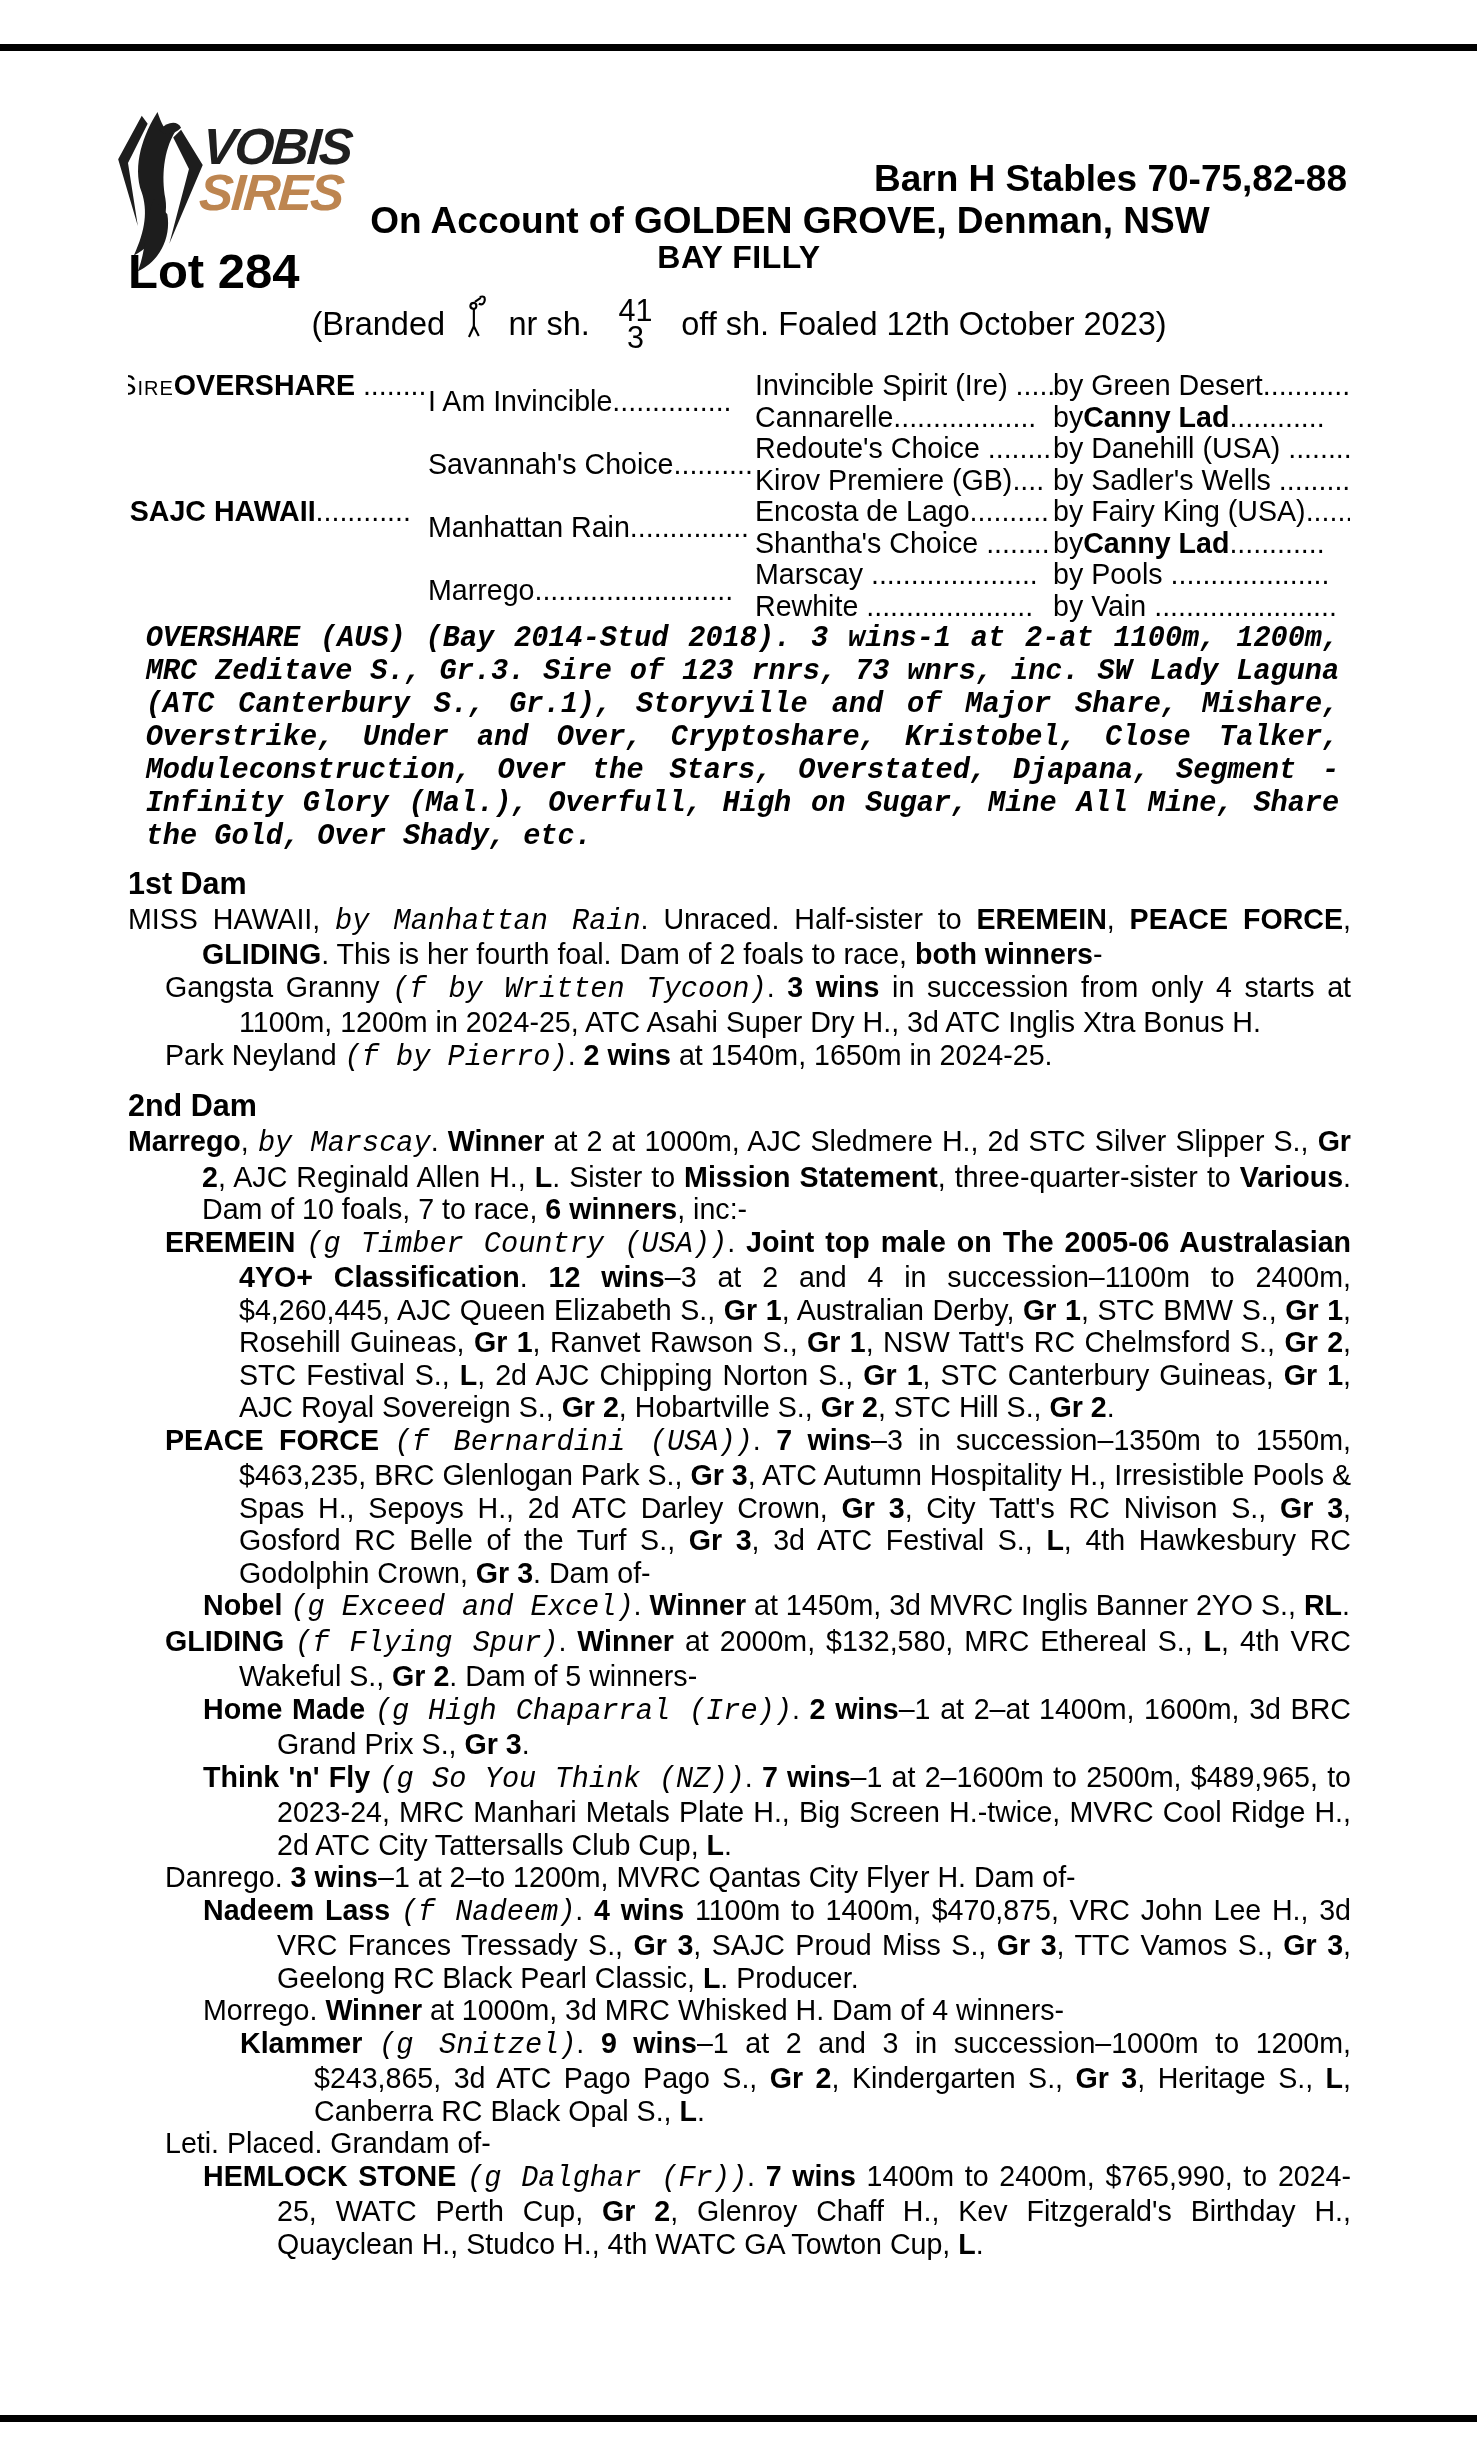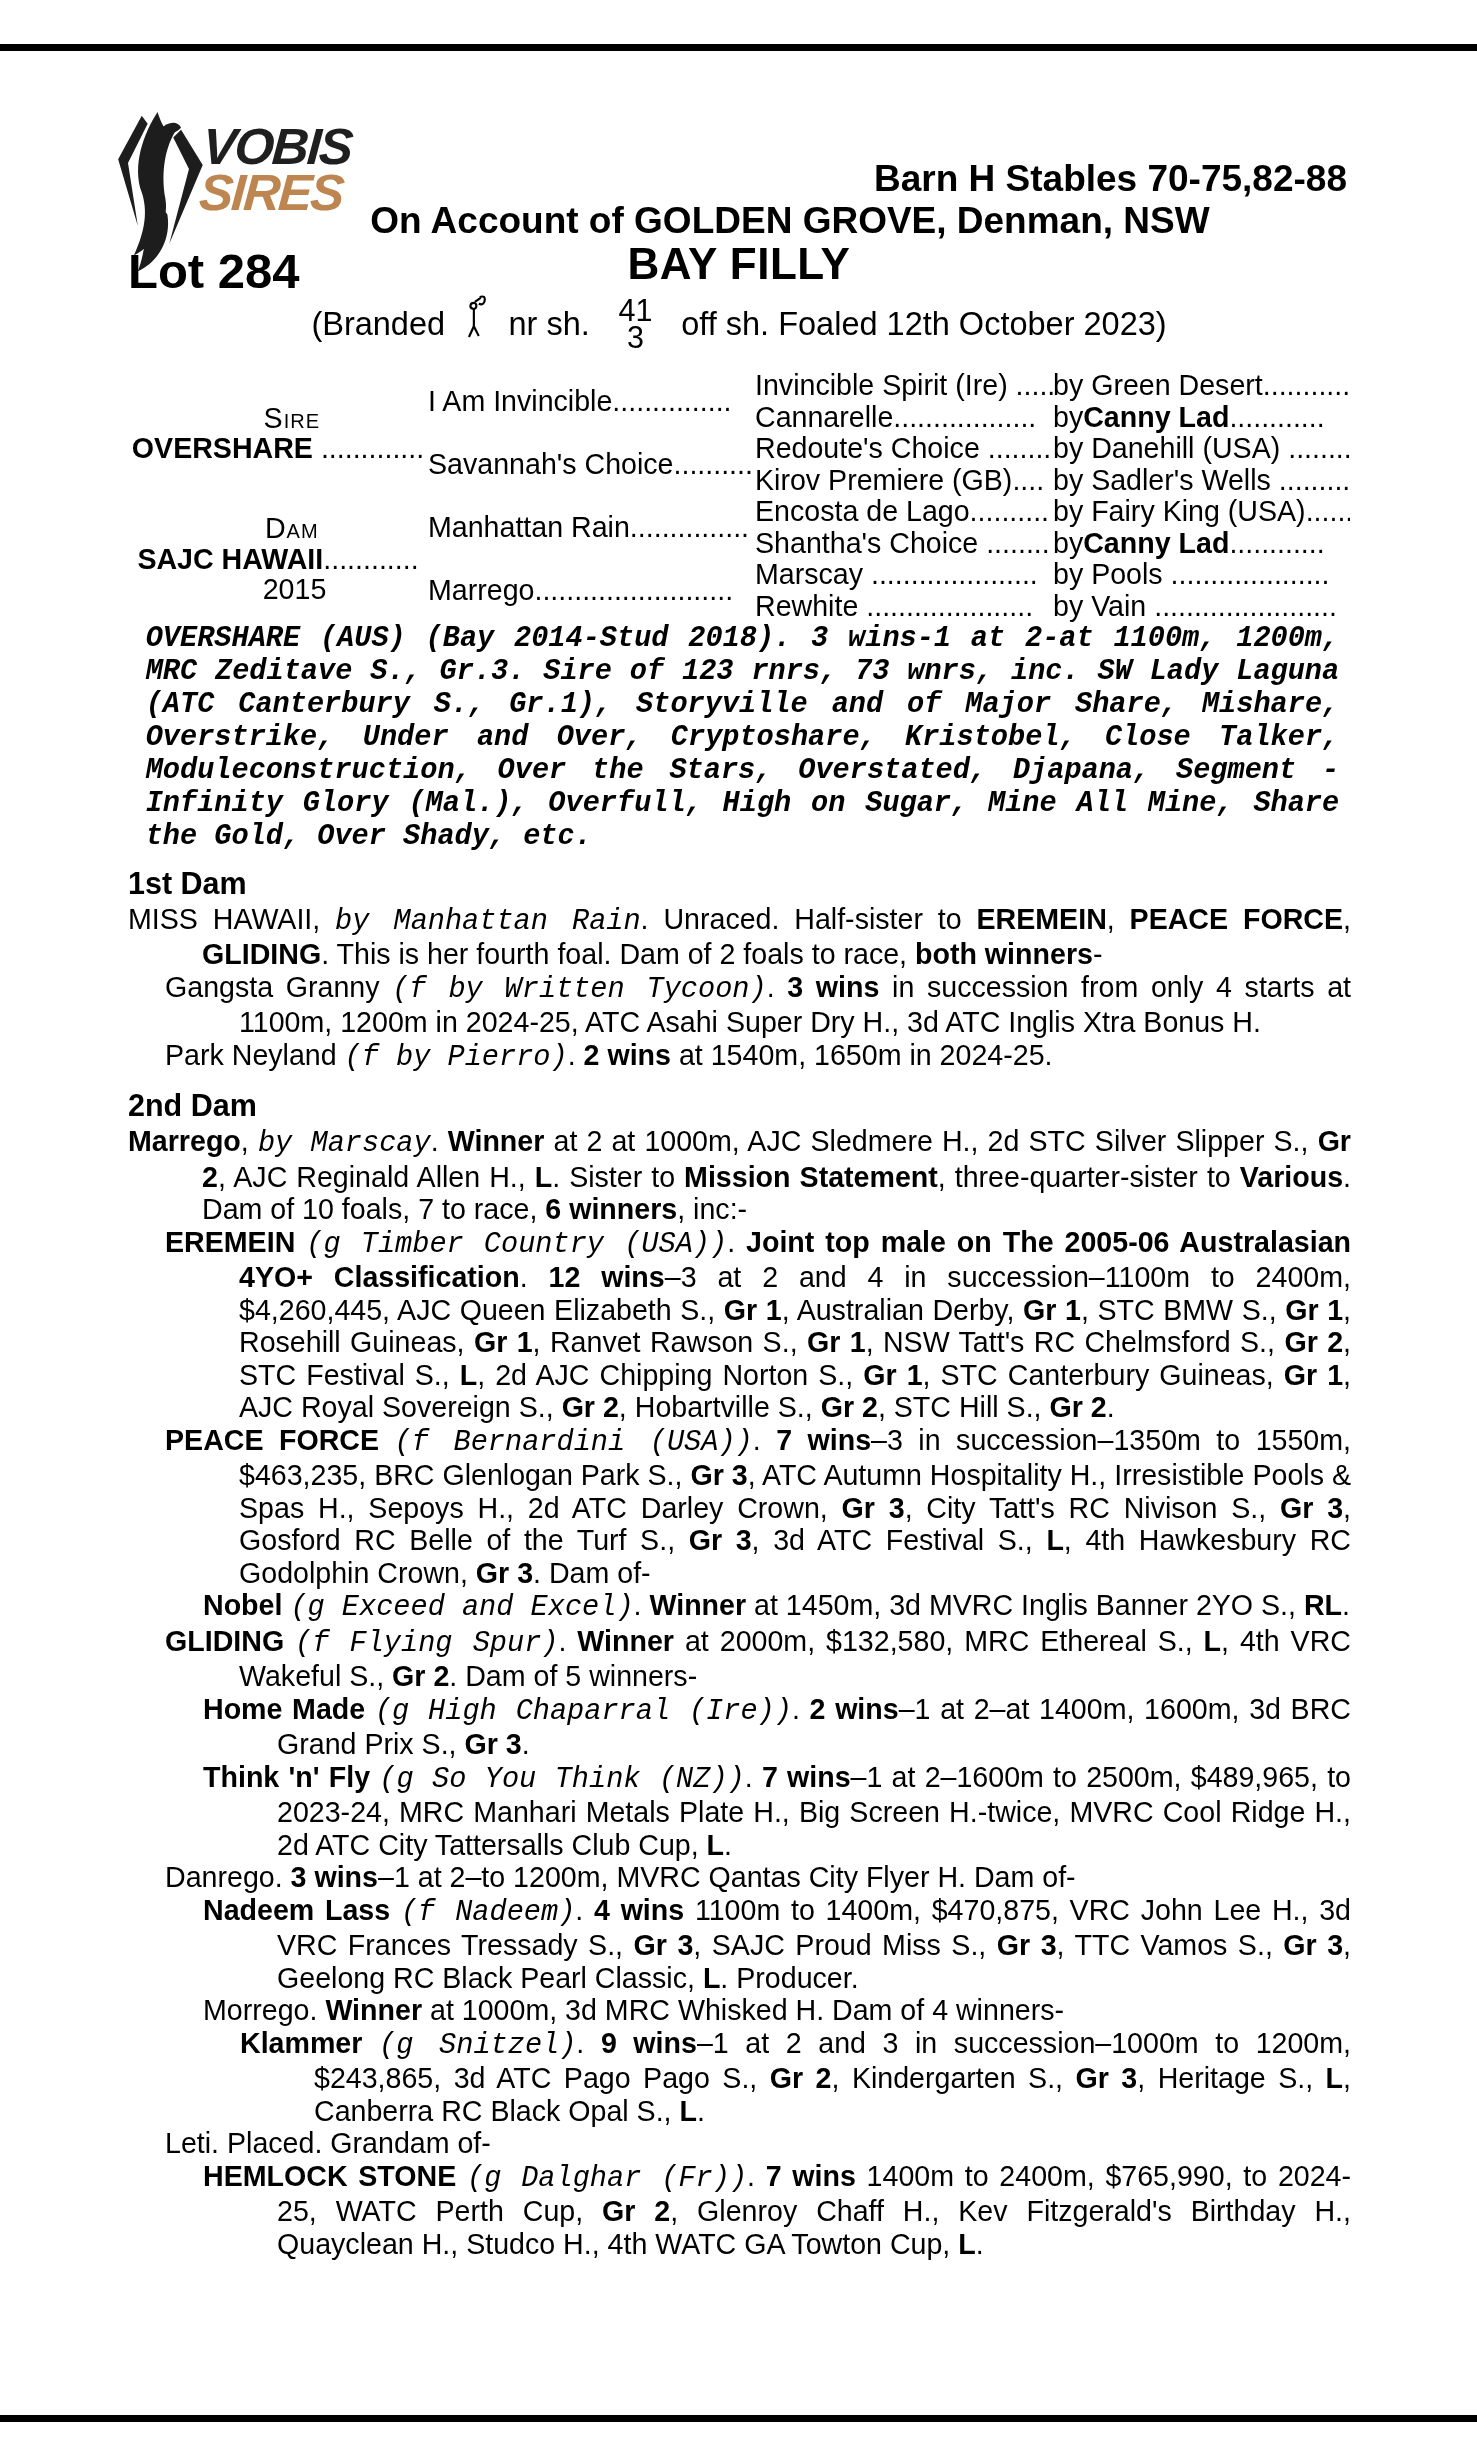--- a/index.html
+++ b/index.html
@@ -15,31 +15,31 @@
   .logo{position:absolute;left:108px;top:108px;width:231px;height:182px;}
   .logo-horse{position:absolute;left:0;top:0;}
   .logo-text{position:absolute;left:93px;top:15.8px;font-weight:bold;font-style:italic;transform:skewX(-4deg);}
   .logo-vobis{font-size:51px;line-height:45px;color:#1f1f1f;letter-spacing:-2px;}
   .logo-sires{font-size:51px;line-height:47px;color:#bd8550;letter-spacing:-2px;}
 
   
   .barn{position:absolute;right:131px;top:158px;font-size:37px;font-weight:bold;white-space:nowrap;}
   .account{position:absolute;left:0;top:200px;width:1478px;text-align:center;font-size:37px;font-weight:bold;padding-left:102px;box-sizing:border-box;white-space:nowrap;}
   .lot{position:absolute;left:128px;top:243px;font-size:49px;font-weight:bold;}
-  .title{position:absolute;left:0;top:239px;width:1478px;text-align:center;font-size:44px;font-weight:bold;letter-spacing:0.5px;}
+  .title{position:absolute;left:0;top:239px;width:1478px;text-align:center;font-size:32px;font-weight:bold;letter-spacing:0.5px;}
   .branded{position:absolute;left:0;top:295px;width:1478px;text-align:center;font-size:32.5px;white-space:nowrap;}
   .branded .seg{vertical-align:middle;}
   .brand-mark{display:inline-block;vertical-align:middle;margin:0 9.9px 5.9px 9.9px;}
   .brand-stack{display:inline-block;vertical-align:middle;text-align:center;font-size:30.5px;line-height:27.6px;margin:0 19.7px;}
 
   
   .ped{position:absolute;left:128px;top:370px;width:1223px;display:grid;
        grid-template-columns:300px 327px 298px 297px;grid-auto-rows:31.5px;font-size:28.6px;}
   .ped .cell{display:flex;align-items:center;overflow:hidden;white-space:nowrap;}
-  .ped .c1{flex-direction:column;justify-content:center;align-items:center;}
+  .ped .c1{flex-direction:row;justify-content:center;align-items:flex-start;}
   .gen-label{font-variant:small-caps;letter-spacing:1px;padding-left:27.6px;line-height:30.5px;}
   .gen-name{line-height:30.5px;}
   .gen-year{padding-left:33px;line-height:30.5px;}
 
   
   .body{position:absolute;left:128px;top:621px;width:1223px;font-size:28.6px;line-height:32.5px;}
   .sirepara{font-weight:bold;font-style:italic;text-align:justify;line-height:31px;margin:0 11.8px 0 17.7px;}
   .damhead{font-size:30.5px;font-weight:bold;line-height:35px;margin:13.8px 0 2px 0;}
   .entry{text-align:justify;margin:0;}
   .ind0{padding-left:74px;text-indent:-74px;}

